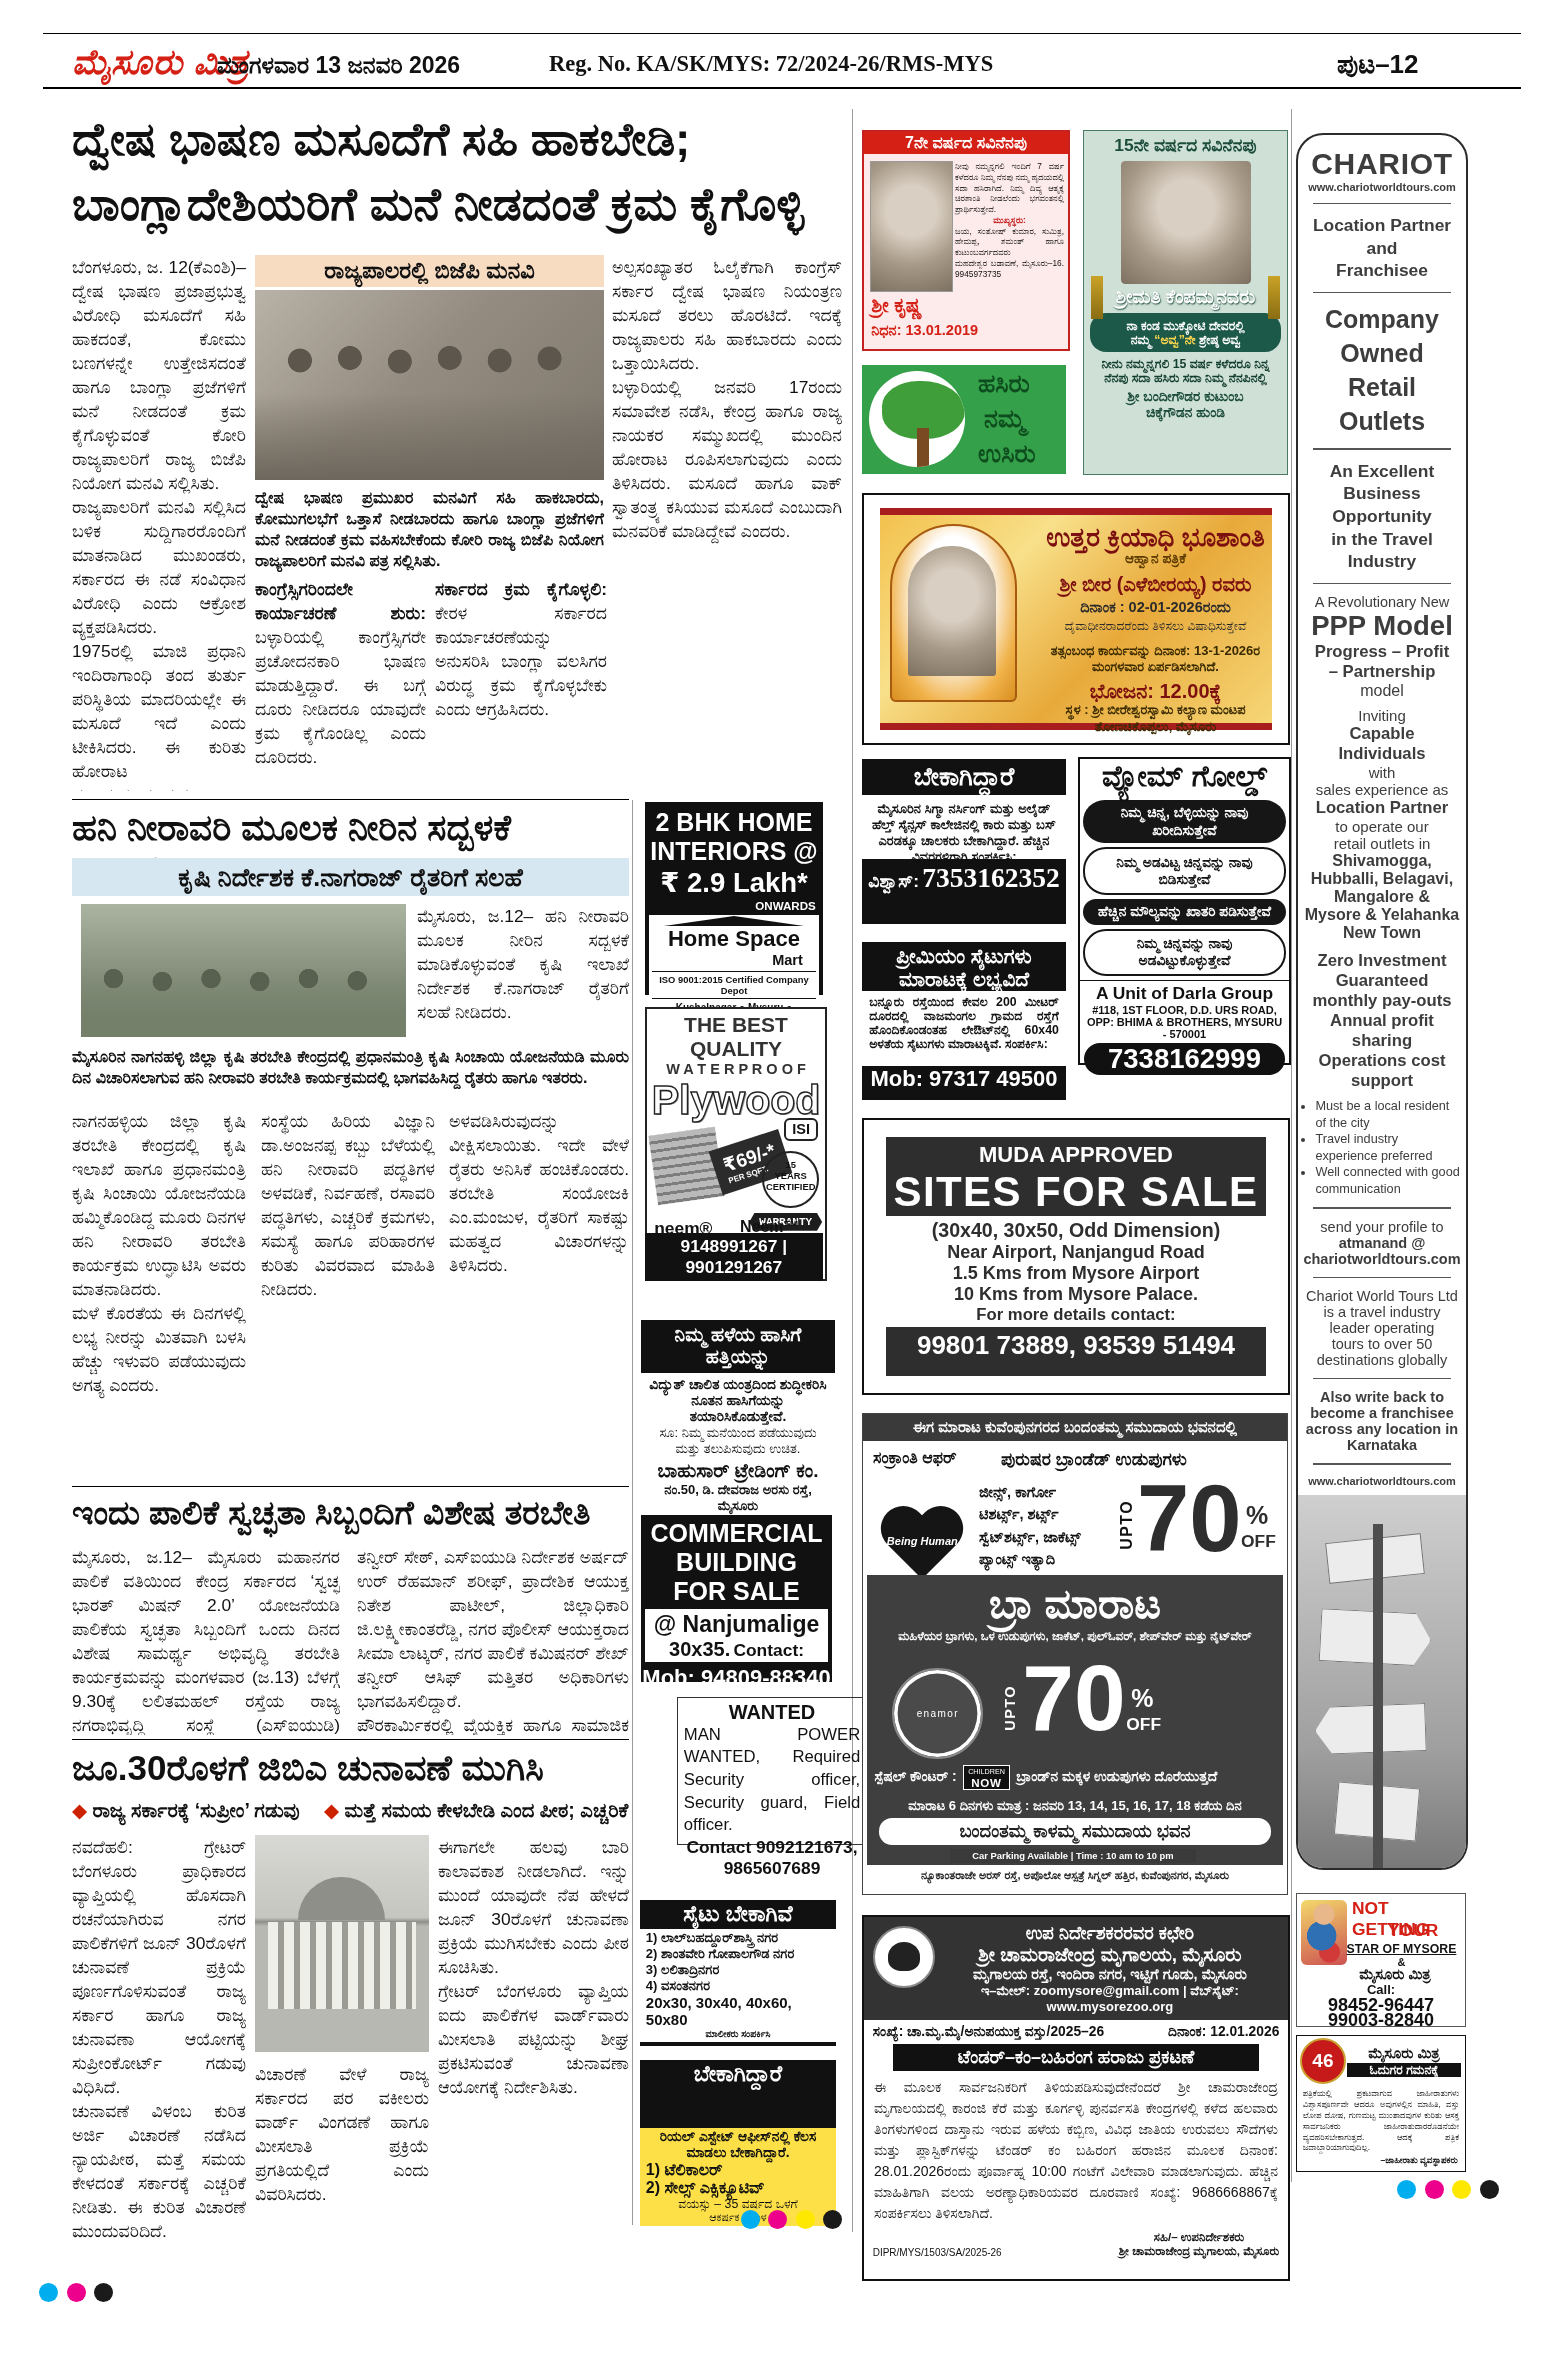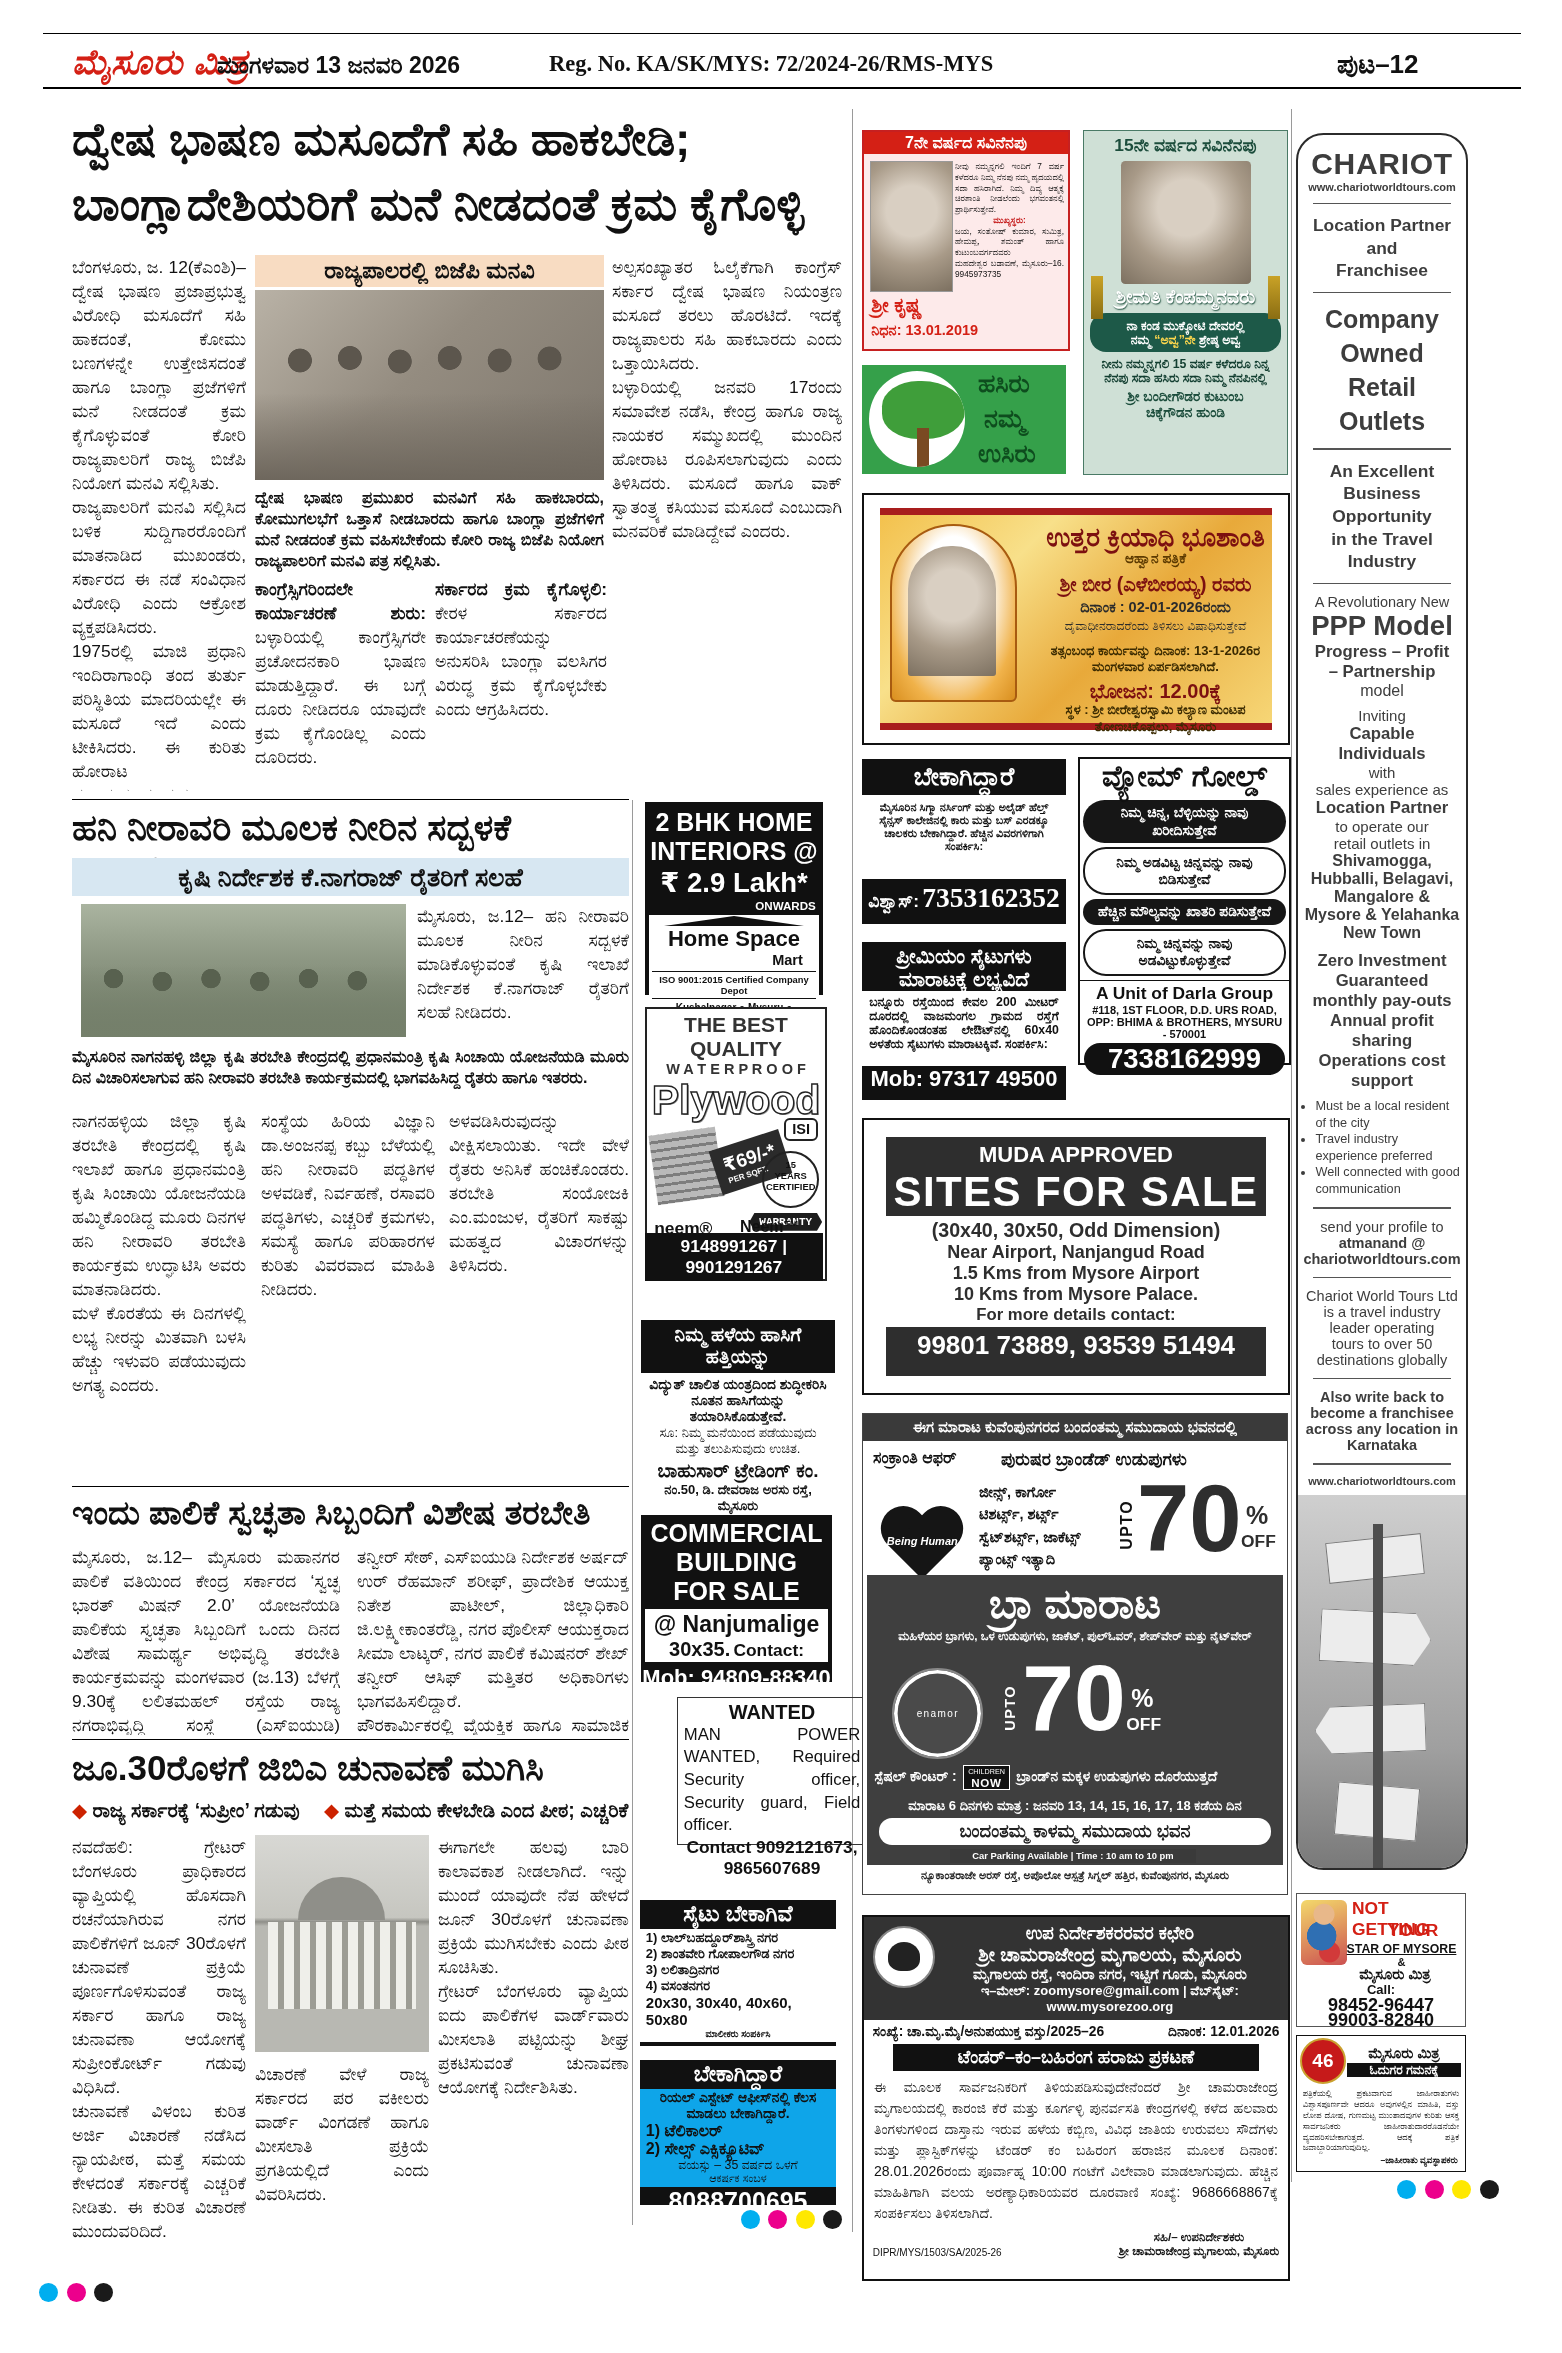--- a/index.html
+++ b/index.html
@@ -220,21 +220,21 @@
       <div style="font-size:13px;">3) ಲಲಿತಾದ್ರಿನಗರ</div>
       <div style="font-size:13px;">4) ವಸಂತನಗರ</div>
       <div style="font-size:15px;">20x30, 30x40, 40x60, 50x80</div>
       <div class="c" style="font-size:9.4px;">ಮಾಲೀಕರು ಸಂಪರ್ಕಿಸಿ</div>
     </div>
     <div class="b c serif" style="font-size:19px;">9686714571, 9741624588</div>
   </div>
 
   <div class="abs blackbar" style="left:640px;top:2060px;width:196px;height:145px;">
     <div class="b c" style="font-size:22px;padding:1.4px 0;">ಬೇಕಾಗಿದ್ದಾರೆ</div>
-    <div style="background:#0ea5e9;color:#111;padding:1.4px 5.8px;">
+    <div style="background:#fde047;color:#111;padding:1.4px 5.8px;margin-top:39px;">
       <div class="b c" style="font-size:13.8px;">ರಿಯಲ್ ಎಸ್ಟೇಟ್ ಆಫೀಸ್‌ನಲ್ಲಿ ಕೆಲಸ ಮಾಡಲು ಬೇಕಾಗಿದ್ದಾರೆ.</div>
       <div class="b" style="font-size:16px;">1) ಟೆಲಿಕಾಲರ್</div>
       <div class="b" style="font-size:16px;">2) ಸೇಲ್ಸ್ ಎಕ್ಸಿಕ್ಯೂಟಿವ್</div>
       <div class="c" style="font-size:12.3px;">ವಯಸ್ಸು – 35 ವರ್ಷದ ಒಳಗೆ</div>
       <div class="c" style="font-size:11px;">ಆಕರ್ಷಕ ಸಂಬಳ</div>
     </div>
     <div class="b c" style="font-size:25px;">8088700695</div>
   </div>
 
   <div class="abs" style="left:862px;top:130px;width:204px;height:217px;border:2.2px solid #c62020;background:#fdeaea;">
@@ -287,21 +287,21 @@
       <div class="abs c" style="left:145px;top:104px;width:261px;font-size:12.3px;color:#2b2b2b;">ದೈವಾಧೀನರಾದರೆಂದು ತಿಳಿಸಲು ವಿಷಾಧಿಸುತ್ತೇವೆ</div>
       <div class="abs b c" style="left:145px;top:128px;width:261px;font-size:13px;color:#3a2a00;">ತತ್ಸಂಬಂಧ ಕಾರ್ಯವನ್ನು ದಿನಾಂಕ: 13-1-2026ರ ಮಂಗಳವಾರ ಏರ್ಪಡಿಸಲಾಗಿದೆ.</div>
       <div class="abs b c" style="left:145px;top:165px;width:261px;font-size:20px;color:#7c1010;">ಭೋಜನ: 12.00ಕ್ಕೆ</div>
       <div class="abs b c" style="left:145px;top:187px;width:261px;font-size:13px;color:#3a2a00;">ಸ್ಥಳ : ಶ್ರೀ ಬೀರೇಶ್ವರಸ್ವಾಮಿ ಕಲ್ಯಾಣ ಮಂಟಪ</div>
       <div class="abs b c" style="left:145px;top:204px;width:261px;font-size:13px;color:#3a2a00;">ತೋಣಚಿಕೊಪ್ಪಲು, ಮೈಸೂರು</div>
     </div>
   </div>
 
   <div class="abs blackbar" style="left:862px;top:759px;width:204px;height:165px;">
     <div class="b c" style="font-size:25px;padding:2.9px 0;">ಬೇಕಾಗಿದ್ದಾರೆ</div>
-    <div class="c" style="background:#fff;color:#111;font-size:11px;font-weight:bold;padding:5.8px 7.2px;height:84px;box-sizing:border-box;">ಮೈಸೂರಿನ ಸಿಗ್ಮಾ ನರ್ಸಿಂಗ್ ಮತ್ತು ಅಲೈಡ್ ಹೆಲ್ತ್ ಸೈನ್ಸಸ್ ಕಾಲೇಜಿನಲ್ಲಿ ಕಾರು ಮತ್ತು ಬಸ್ ಎರಡಕ್ಕೂ ಚಾಲಕರು ಬೇಕಾಗಿದ್ದಾರೆ. ಹೆಚ್ಚಿನ ವಿವರಗಳಿಗಾಗಿ ಸಂಪರ್ಕಿಸಿ:</div>
+    <div class="c" style="background:#fff;color:#111;font-size:13px;font-weight:bold;padding:5.8px 7.2px;height:64px;box-sizing:border-box;">ಮೈಸೂರಿನ ಸಿಗ್ಮಾ ನರ್ಸಿಂಗ್ ಮತ್ತು ಅಲೈಡ್ ಹೆಲ್ತ್ ಸೈನ್ಸಸ್ ಕಾಲೇಜಿನಲ್ಲಿ ಕಾರು ಮತ್ತು ಬಸ್ ಎರಡಕ್ಕೂ ಚಾಲಕರು ಬೇಕಾಗಿದ್ದಾರೆ. ಹೆಚ್ಚಿನ ವಿವರಗಳಿಗಾಗಿ ಸಂಪರ್ಕಿಸಿ:</div>
     <div class="c" style="padding-top:2.9px;">
       <span class="b" style="font-size:17.4px;">ವಿಶ್ವಾಸ್:</span>
       <span class="b serif" style="font-size:27.5px;">7353162352</span>
     </div>
   </div>
 
   <div class="abs" style="left:1078px;top:757px;width:209px;height:304px;border:2.2px solid #111;background:#fff;">
     <div class="b c" style="font-size:29px;padding:1.4px 0;">ವ್ಯೋಮ್ ಗೋಲ್ಡ್</div>
     <div class="pill pill-dark">ನಿಮ್ಮ ಚಿನ್ನ, ಬೆಳ್ಳಿಯನ್ನು ನಾವು ಖರೀದಿಸುತ್ತೇವೆ</div>
     <div class="pill pill-light">ನಿಮ್ಮ ಅಡವಿಟ್ಟ ಚಿನ್ನವನ್ನು ನಾವು ಬಿಡಿಸುತ್ತೇವೆ</div>

